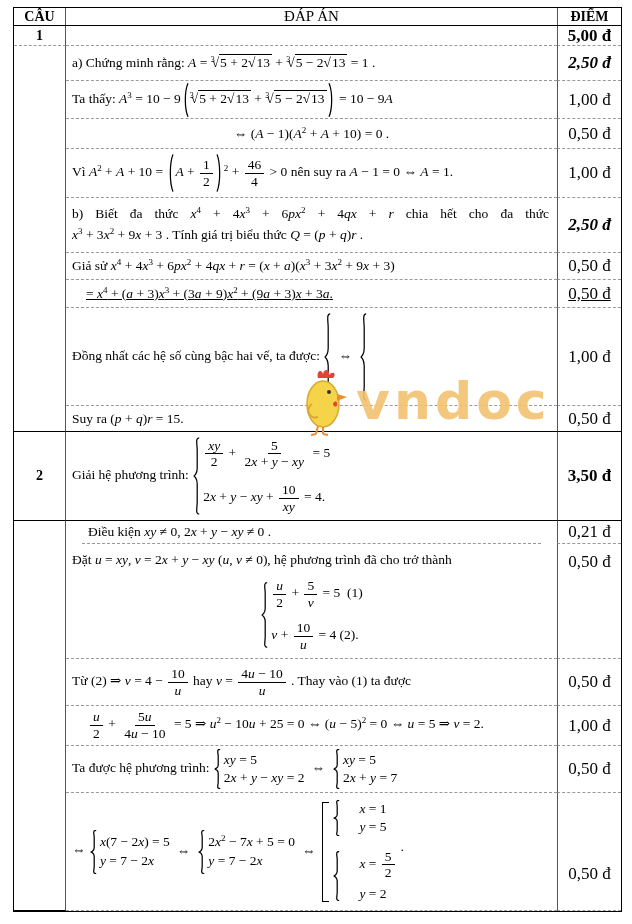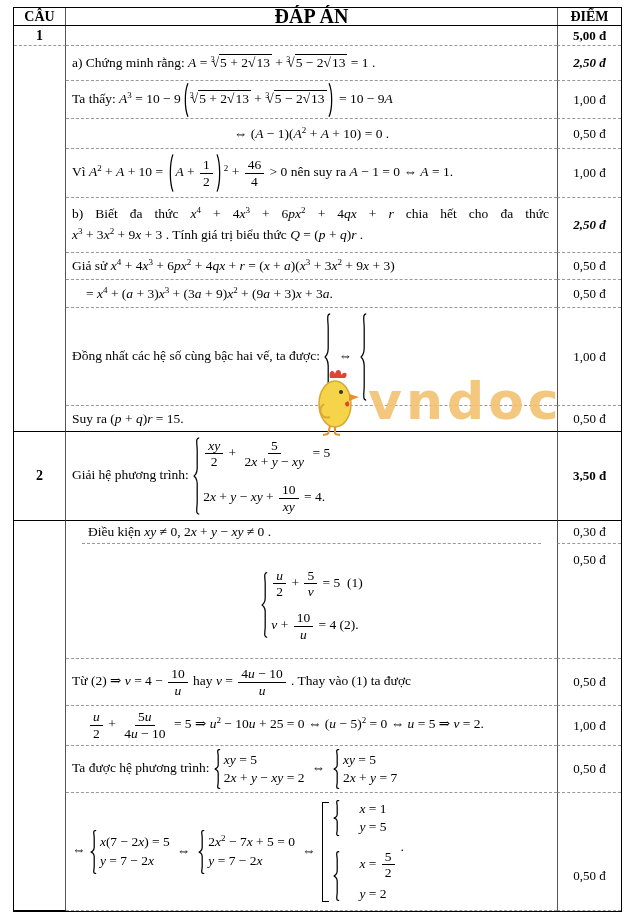--- a/index.html
+++ b/index.html
@@ -10,22 +10,22 @@
   }
   .table{
     position:absolute;left:13px;top:7px;width:609px;
     border:1.6px solid #000;box-sizing:border-box;background:transparent;
   }
   .row{display:flex;box-sizing:border-box}
   .c1{width:52px;flex:0 0 52px;border-right:1px solid #555;box-sizing:border-box;
       display:flex;align-items:center;justify-content:center;font-weight:bold;font-size:14px}
   .c2{flex:1;box-sizing:border-box;display:flex;align-items:center;padding:2px 6px;font-size:13.5px}
   .c3{width:64px;flex:0 0 64px;border-left:1px solid #555;box-sizing:border-box;
-      display:flex;align-items:center;justify-content:center;font-size:13px}
-  .hdr .c2{justify-content:center;font-weight:bold;font-size:20px;padding:0}
+      display:flex;align-items:center;justify-content:center;font-size:17px}
+  .hdr .c2{justify-content:center;font-weight:normal;font-size:15px;padding:0}
   .hdr .c3{font-weight:bold;font-size:14px}
   .hdr{border-bottom:1.2px solid #000}
   .sep-dash .c2,.sep-dash .c3{border-bottom:1px dashed #999}
   .sep-dashfull .c1,.sep-dashfull .c2,.sep-dashfull .c3{border-bottom:1px dashed #999}
   .sep-solid .c1,.sep-solid .c2,.sep-solid .c3{border-bottom:1.2px solid #000}
   .sep-last .c1{border-bottom:1.4px solid #000}
   .sep-last .c2,.sep-last .c3{border-bottom:1px dashed #999}
   .b{font-weight:bold}
   .bi{font-weight:bold;font-style:italic}
   .top{align-items:flex-start;padding-top:8px}
@@ -46,21 +46,21 @@
   .f .d{padding:0 3px}
   .sys{display:inline-flex;flex-direction:column;vertical-align:middle;text-align:left}
   .sys>span{display:block;white-space:nowrap;line-height:1.35}
   .grp{display:inline-flex;align-items:center;vertical-align:middle;column-gap:3px}
   .sys>span.g2{display:flex;align-items:center;column-gap:19px}
   .sp{margin:0 7px}
   .br{width:8px;flex:0 0 auto;display:block}
   .pa{width:7px;vertical-align:middle;margin:0 1px}
   .sqbr{display:inline-block;width:7px;border:1.4px solid #000;border-right:none;
         box-sizing:border-box;vertical-align:middle;flex:0 0 auto}
-  .watermark{position:absolute;left:308px;top:366px;display:flex;align-items:center;
+  .watermark{position:absolute;left:296px;top:366px;display:flex;align-items:center;
              z-index:5;pointer-events:none}
   .wm-text{font-family:"DejaVu Sans",sans-serif;font-weight:bold;font-size:52px;
            letter-spacing:4px;line-height:1;margin-left:4px;opacity:.9}
 </style>
 </head>
 <body>
 
 <div class="watermark">
   <svg width="56" height="70" viewBox="0 0 56 70">
     <path d="M22 12 C20 4 26 3 27 8 C28 2 34 3 33 9 C37 4 41 8 37 12 Z" fill="#E04338"></path>
@@ -168,21 +168,21 @@
         <div class="c1">
           <span></span>
         </div>
         <div class="c2">
           <div class="cw">Giả sử <i>x</i><sup>4</sup> + 4<i>x</i><sup>3</sup> + 6<i>px</i><sup>2</sup> + 4<i>qx</i> + <i>r</i> = (<i>x</i> + <i>a</i>)(<i>x</i><sup>3</sup> + 3<i>x</i><sup>2</sup> + 9<i>x</i> + 3)</div>
         </div>
         <div class="c3 ">
           <span>0,50 đ</span>
         </div>
       </div>
-      <div class="row sep-dash ind1" style="height: 28px;">
+      <div class="row sep-dash ind1" style="height: 28px; text-decoration: underline;">
         <div class="c1">
           <span></span>
         </div>
         <div class="c2">
           <div class="cw">= <i>x</i><sup>4</sup> + (<i>a</i> + 3)<i>x</i><sup>3</sup> + (3<i>a</i> + 9)<i>x</i><sup>2</sup> + (9<i>a</i> + 3)<i>x</i> + 3<i>a</i>.</div>
         </div>
         <div class="c3 ">
           <span>0,50 đ</span>
         </div>
       </div>
@@ -245,29 +245,30 @@
         </div>
       </div>
       <div class="row sep-dash" style="height: 23px; gap: 16px;">
         <div class="c1">
           <span></span>
         </div>
         <div class="c2">
           <div class="cw">Điều kiện <i>xy</i> ≠ 0, 2<i>x</i> + <i>y</i> − <i>xy</i> ≠ 0 .</div>
         </div>
         <div class="c3 ">
-          <span>0,30 đ</span>
+          <span>0,21 đ</span>
         </div>
       </div>
       <div class="row sep-dash block" style="height: 115px;">
         <div class="c1">
           <span></span>
         </div>
         <div class="c2">
           <div class="cw">
+            <div>Đặt <i>u</i> = <i>xy</i>, <i>v</i> = 2<i>x</i> + <i>y</i> − <i>xy</i> (<i>u</i>, <i>v</i> ≠ 0), hệ phương trình đã cho trở thành</div>
             <div class="ctr"><span class="grp">
                 <svg class="br" style="height:66px" viewBox="0 0 10 100" preserveAspectRatio="none">
                   <path d="M9 1 C4 1 6.5 9 6.5 17 L6.5 40 C6.5 47 3 50 2 50 C3 50 6.5 53 6.5 60 L6.5 83 C6.5 91 4 99 9 99" fill="none" stroke="#000" stroke-width="1.25" vector-effect="non-scaling-stroke"></path>
                 </svg>
                 <span class="sys" style="row-gap:10px">
                   <span><span class="f">
                       <span class="n"><i>u</i></span>
                       <span class="d">2</span>
                     </span> + <span class="f">
                       <span class="n">5</span>

